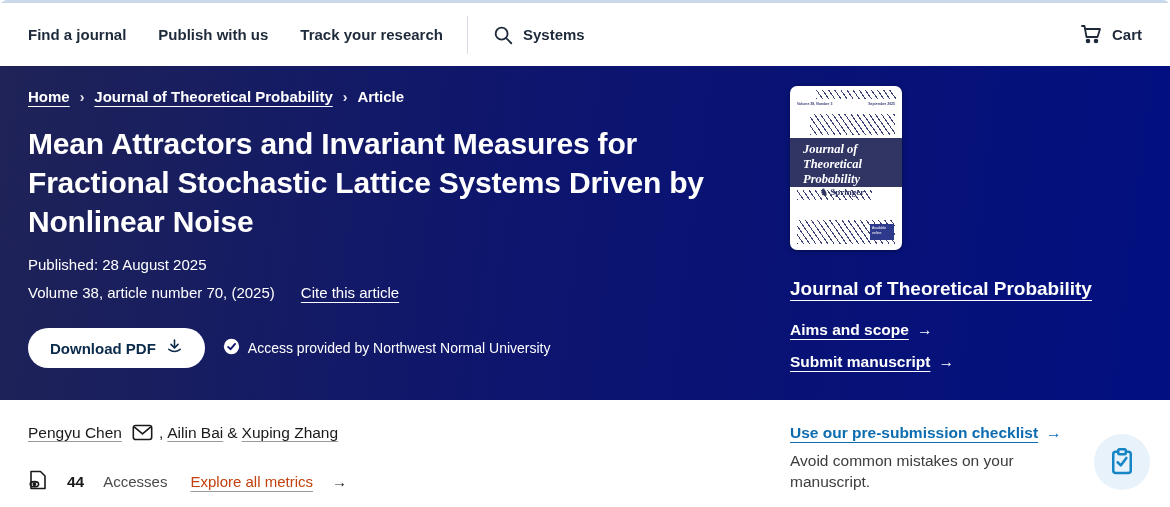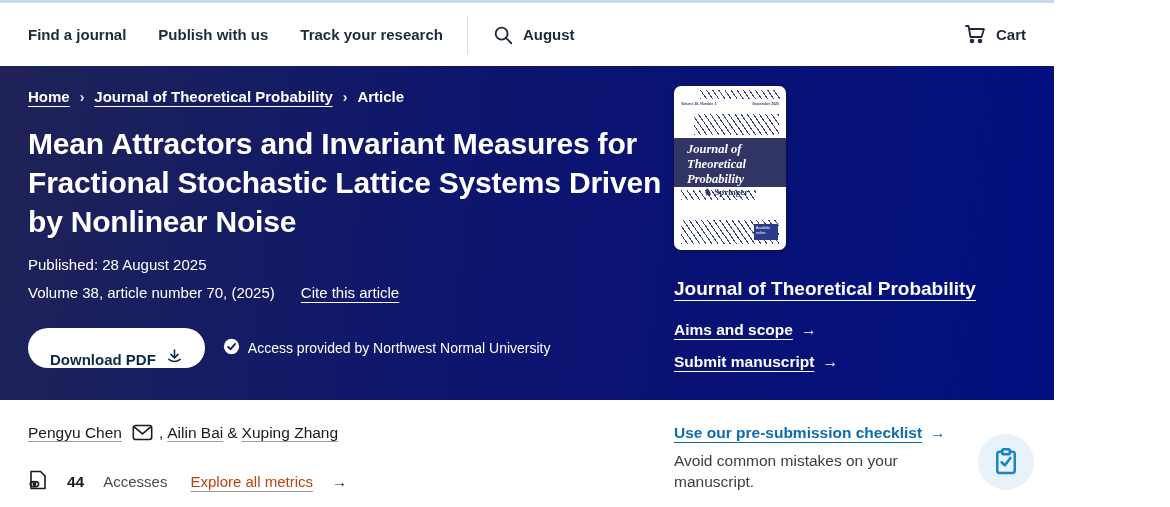--- a/index.html
+++ b/index.html
@@ -1,18 +1,18 @@
 <!DOCTYPE html>
 <html><head>
 <meta charset="utf-8">
 <style>
   * { margin:0; padding:0; box-sizing:border-box; }
   html,body { width:1170px; height:507px; }
   body { font-family:"Liberation Sans", sans-serif; background:#fff; position:relative; overflow:hidden; }
-  .page { position:relative; width:1054px; height:507px; border-top:3px solid #c9d9eb; }
+  .page { position:relative; width:1170px; height:507px; border-top:3px solid #c9d9eb;border-radius:7px; }
 
   
   .topnav { height:63px; background:#fff; display:flex; align-items:center; padding:0 28px; }
   .nav-links { display:flex; gap:32px; align-items:center; }
   .nav-link { font-size:15px; font-weight:700; color:#1e2a3a; cursor:pointer; white-space:nowrap; }
   .nav-divider { width:1px; height:38px; background:#d7dde4; margin:0 24px; }
   .search-group { display:flex; align-items:center; gap:9px; cursor:pointer; }
   .search-group svg { display:block; }
   .spacer { flex:1; }
   .cart-group { display:flex; align-items:center; gap:9px; cursor:pointer;justify-content:space-between; }
@@ -28,21 +28,21 @@
   .bc-current { color:#fff; }
   .bc-sep { font-size:14px; opacity:.9; }
 
   .article-title { margin-top:19px; font-size:30px; line-height:1.3; font-weight:700; letter-spacing:-.2px; max-width:720px; }
   .published { margin-top:15px; font-size:15px; }
   .volume-row { margin-top:11px; font-size:15px; display:flex; align-items:center; }
   .cite-link { margin-left:26px; color:#fff; text-decoration:underline; text-underline-offset:4px; cursor:pointer; }
 
   .download-row { margin-top:27px; display:flex; align-items:center; gap:18px; }
   .download-btn { background:#fff; border:none; border-radius:22px; height:40px; padding:0 22px;
-                  display:flex; align-items:flex-end; gap:10px; font-size:15px; font-weight:700;
+                  display:flex; align-items:center; gap:10px; font-size:15px; font-weight:700;
                   color:#0b2b4b; cursor:pointer; font-family:"Liberation Sans",sans-serif; }
   .access-group { display:flex; align-items:center; gap:8px; font-size:14px; color:#fff; }
 
   
   .cover { width:112px; height:164px; background:#fff; border-radius:7px; position:relative; overflow:hidden;
            box-shadow:0 1px 4px rgba(0,0,0,.4); cursor:pointer; margin-top:-2px; }
   .hatch { background:repeating-linear-gradient(55deg,#3c4178 0 1px, transparent 1px 5px); }
   .cover-hatch-top { position:absolute; top:4px; left:26px; right:6px; height:9px; }
   .cover-meta { position:absolute; top:16px; left:7px; right:7px; display:flex; justify-content:space-between; }
   .cover-meta .cm-l { font-size:3.5px; color:#3c4178; font-weight:700; }
@@ -99,21 +99,21 @@
       <a class="nav-link">Track your research</a>
     </nav>
     <div class="nav-divider"></div>
     <div class="search-group">
       <span>
         <svg width="22" height="22" viewBox="0 0 24 24" fill="none" stroke="#1e2a3a" stroke-width="2" stroke-linecap="round">
           <circle cx="10.5" cy="10.5" r="6.5"></circle>
             <line x1="15.5" y1="15.5" x2="21" y2="21"></line>
         </svg>
       </span>
-      <span class="nav-link">August</span>
+      <span class="nav-link">Systems</span>
     </div>
     <div class="spacer"></div>
     <div class="cart-group">
       <span>
         <svg width="24" height="24" viewBox="0 0 24 24" fill="none" stroke="#1e2a3a" stroke-width="1.8" stroke-linecap="round" stroke-linejoin="round">
           <path d="M3 5h2.5l2 11h11l2.5-8H6"></path>
           <circle cx="9" cy="20" r="1.4" fill="#1e2a3a"></circle>
           <circle cx="17" cy="20" r="1.4" fill="#1e2a3a"></circle>
         </svg>
       </span>

